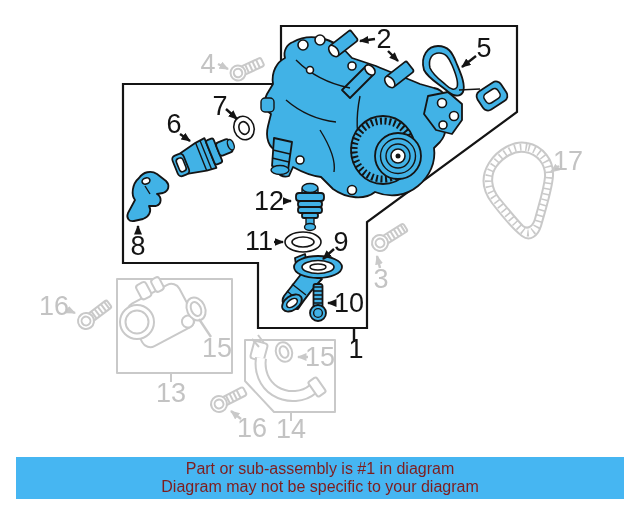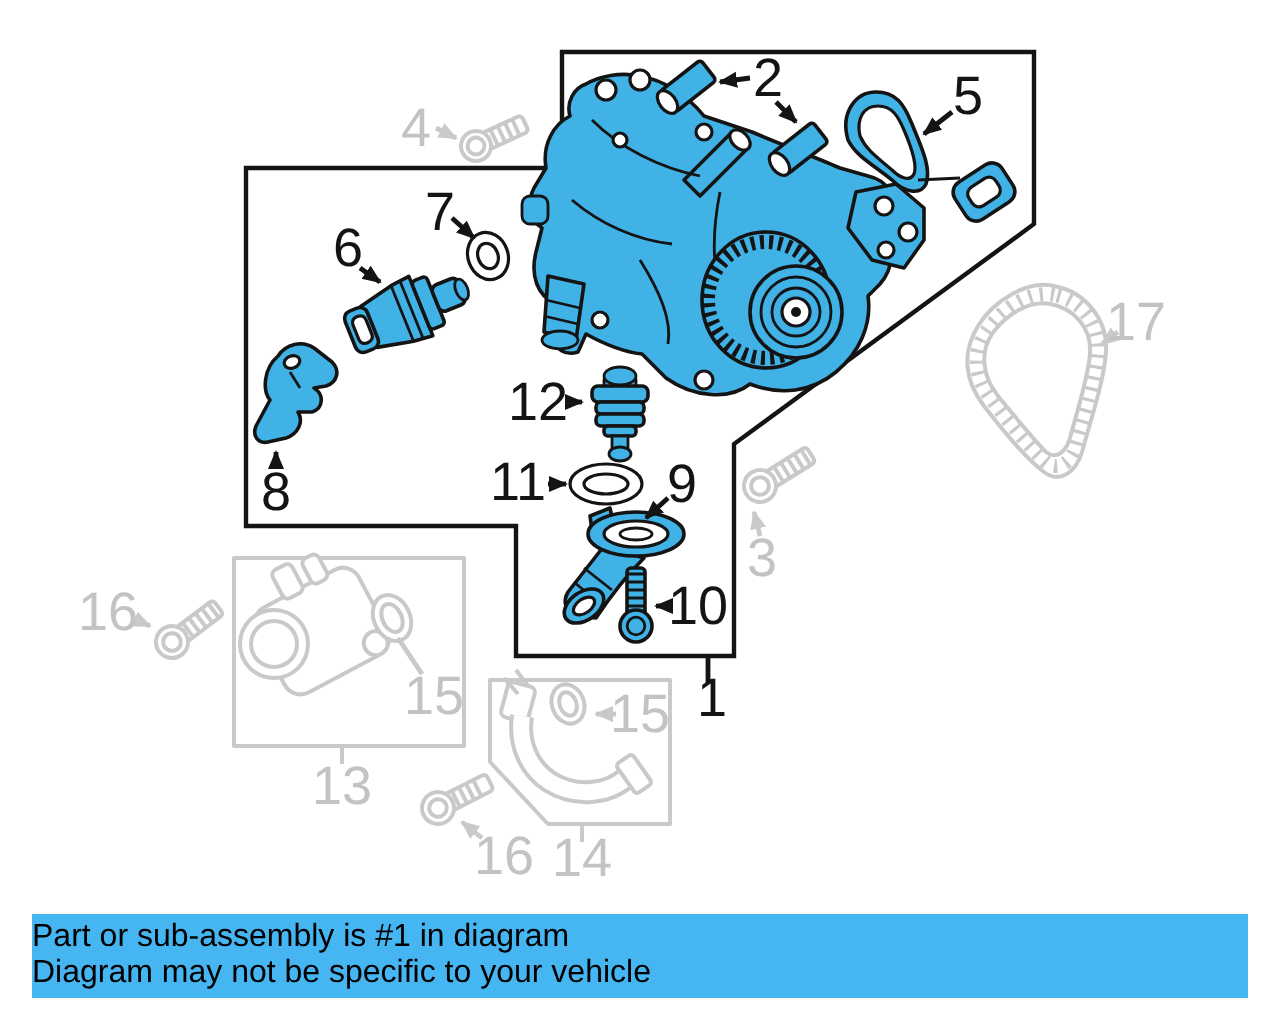--- a/index.html
+++ b/index.html
@@ -16,21 +16,21 @@
   .border{fill:#ffffff;stroke:#141414;stroke-width:2.2;stroke-linejoin:miter;}
   .gray{fill:#ffffff;stroke:#C9C9C9;stroke-width:2;stroke-linejoin:round;}
   .grayln{fill:none;stroke:#C9C9C9;stroke-width:2;}
   .arrow{fill:none;stroke:#141414;stroke-width:2.4;}
   .arrowg{fill:none;stroke:#C9C9C9;stroke-width:2.4;}
   .callout{font-family:"Liberation Sans",sans-serif;font-size:27px;fill:#141414;text-anchor:middle;}
   .callout.dim{fill:#C3C3C3;}
   
   .banner{
     position:absolute;left:16px;top:457px;width:608px;height:42px;
-    background:#46B6F2;color:#000000;
+    background:#46B6F2;color:#7f1d1d;text-align:center;
     font-size:16px;line-height:18px;padding-top:3px;box-sizing:border-box;
   }
 </style>
 </head>
 <body>
 <div id="stage">
 
 <svg width="640" height="512" viewBox="0 0 640 512">
   <defs>
     <marker id="ah" markerWidth="11" markerHeight="9" refX="8.5" refY="4" orient="auto" markerUnits="userSpaceOnUse">
@@ -264,16 +264,16 @@
   <text class="callout dim" x="54" y="315">16</text>
   <text class="callout dim" x="217" y="357">15</text>
   <text class="callout dim" x="171" y="402">13</text>
   <text class="callout dim" x="252" y="437">16</text>
   <text class="callout dim" x="320" y="366">15</text>
   <text class="callout dim" x="291" y="438">14</text>
 </svg>
 
 <div class="banner">
   <div>Part or sub-assembly is #1 in diagram</div>
-  <div>Diagram may not be specific to your vehicle</div>
+  <div>Diagram may not be specific to your diagram</div>
 </div>
 
 </div>
 
 </body></html>

